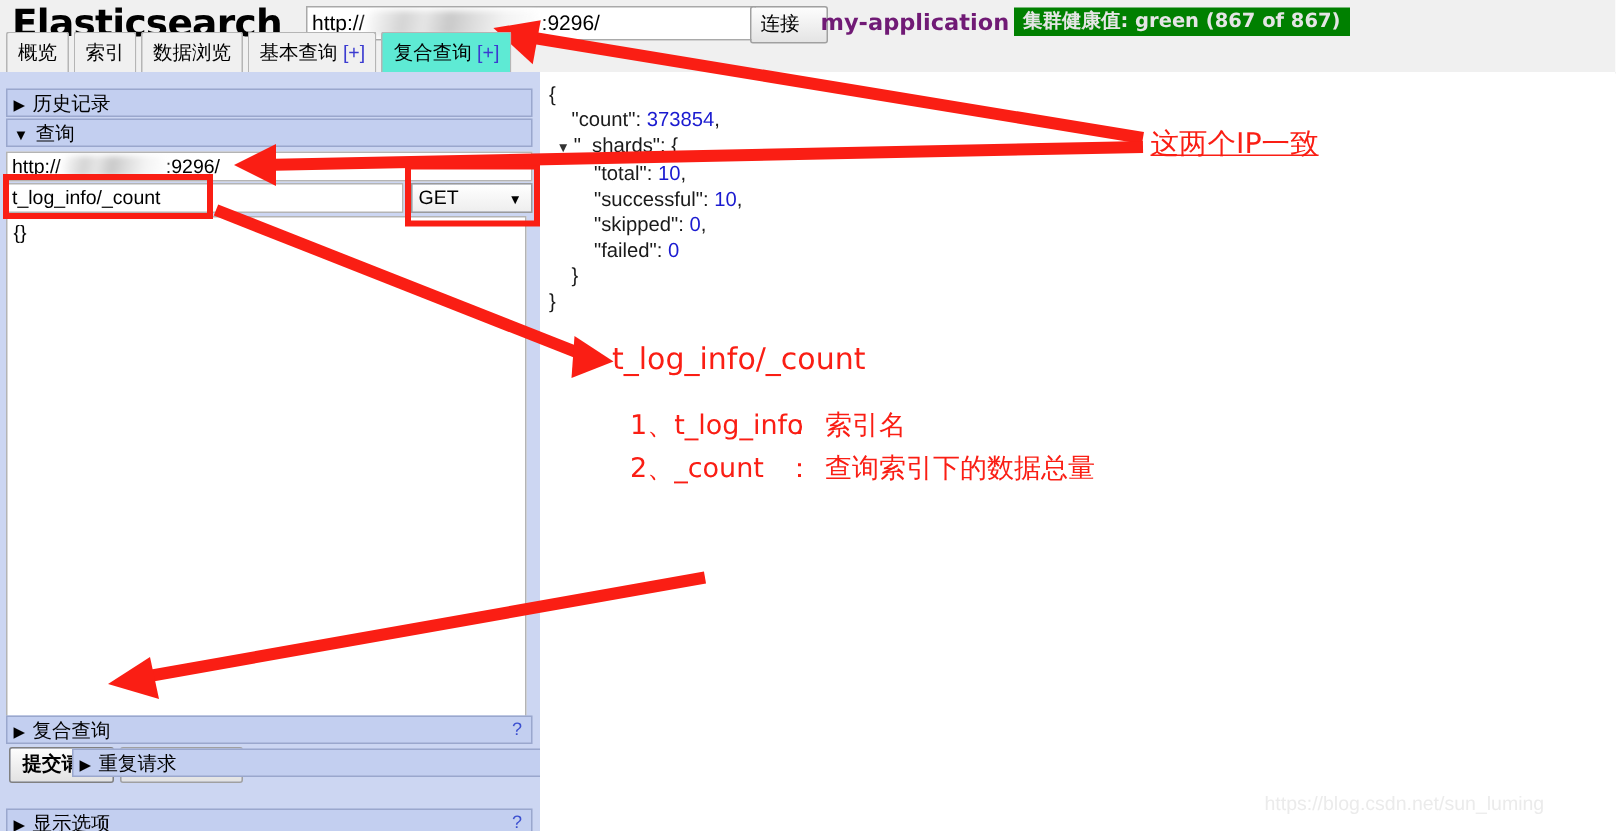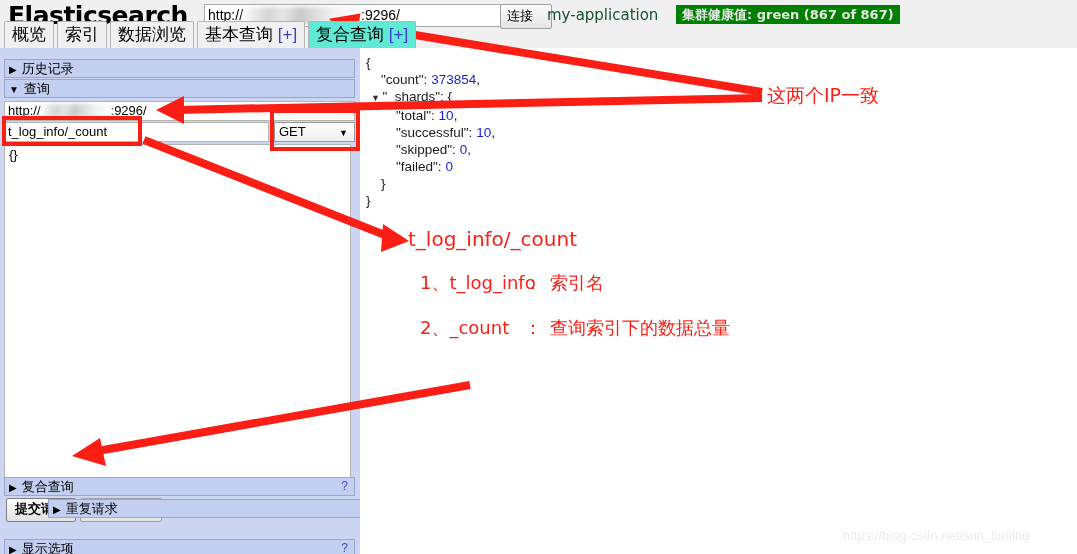--- a/index.html
+++ b/index.html
@@ -36,36 +36,36 @@
   }
   #connect-btn{
     position:absolute;left:500px;top:4px;height:23px;min-width:38px;
     background:linear-gradient(#fdfdfd,#e4e4e4);
     border:1px solid #a0a0a0;border-radius:2px;
     font-size:13px;line-height:21px;padding:0 6px;
     color:#000;cursor:default;
   }
   #cluster-name{
     position:absolute;left:547px;top:6px;
-    font-size:15px;font-weight:normal;color:#14532d;
+    font-size:15px;font-weight:bold;color:#701a75;
     font-family:"DejaVu Sans","Liberation Sans",sans-serif;
   }
   #cluster-health{
     position:absolute;left:676px;top:5px;height:19px;
     background:#008000;color:#e5e5e5;
     font-size:13px;font-weight:bold;line-height:19px;
     padding:0 6px;white-space:nowrap;
     font-family:"DejaVu Sans","Liberation Sans",sans-serif;
   }
   
   #tabs{position:absolute;left:4px;top:29px;height:19px;display:flex;align-items:flex-end;}
   .tab{
     height:18px;line-height:18px;padding:4px 7px;margin-right:3px;
     background:#f0f0f0;border:1px solid #b5b5b5;border-bottom:none;
-    font-size:17px;color:#000;white-space:nowrap;cursor:default;
+    font-size:13px;color:#000;white-space:nowrap;cursor:default;
     border-radius:2px 2px 0 0;
   }
   .tab.active{background:#5eead4;border-color:#b5b5b5;position:relative;z-index:3;}
   .tab .plus{color:#3b3bd0;}
   
   #left-panel{
     position:absolute;left:0;top:48px;width:401px;height:506px;
     background:#ccd6f2;border-right:1px solid #8f9bbd;
     box-sizing:border-box;
   }
@@ -142,24 +142,24 @@
   }
   .jline{white-space:pre;}
   .jnum{color:#1a1ad0;}
   .jtri{display:inline-block;font-size:9px;color:#333;}
   
   #ann-layer{position:absolute;left:0;top:0;width:1077px;height:554px;pointer-events:none;}
   .ann-text{
     position:absolute;color:#fa1e14;white-space:nowrap;
     font-family:"DejaVu Sans","Liberation Sans",sans-serif;
   }
-  #ann-ip{left:767px;top:83px;font-size:19px;}
+  #ann-ip{left:767px;top:83px;font-size:19px;text-decoration:underline;}
   #ann-title{left:408px;top:227px;font-size:20px;}
   #ann-l1{left:420px;top:271px;font-size:18px;}
-  #ann-l2{left:420px;top:300px;font-size:18px;margin-top:16px;}
+  #ann-l2{left:420px;top:300px;font-size:18px;}
   .ann-l-num{display:inline-block;width:104px;}
   .ann-l-sep{display:inline-block;width:26px;}
   #watermark{
     position:absolute;left:843px;top:528px;
     color:#ebebeb;font-size:13px;white-space:nowrap;
   }
 </style>
 </head>
 <body>
 

